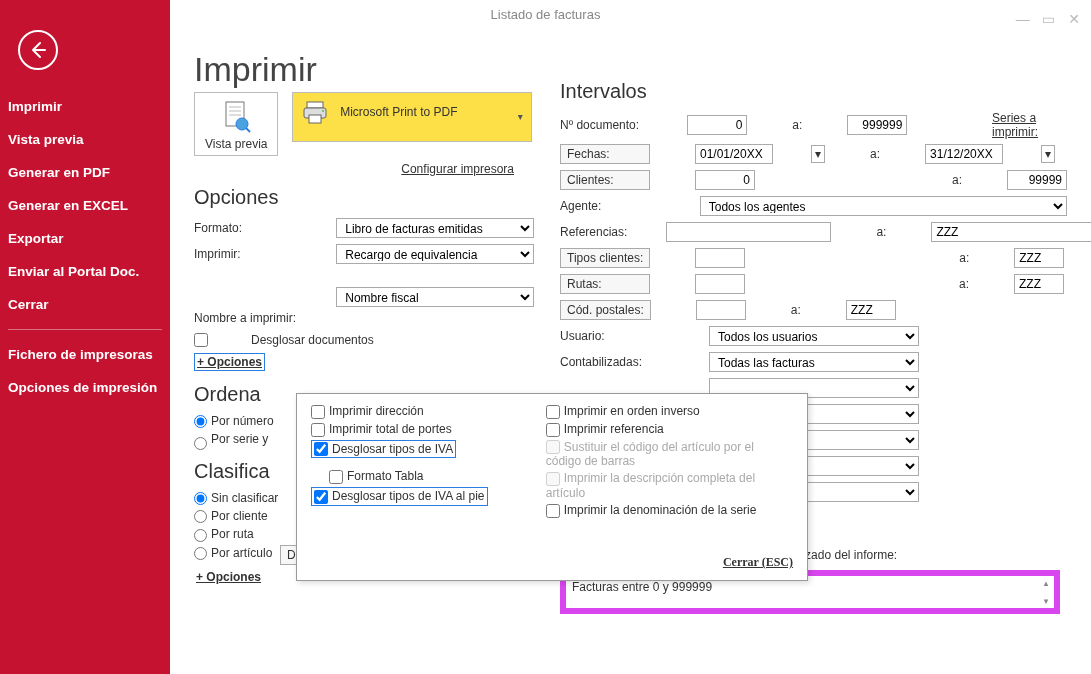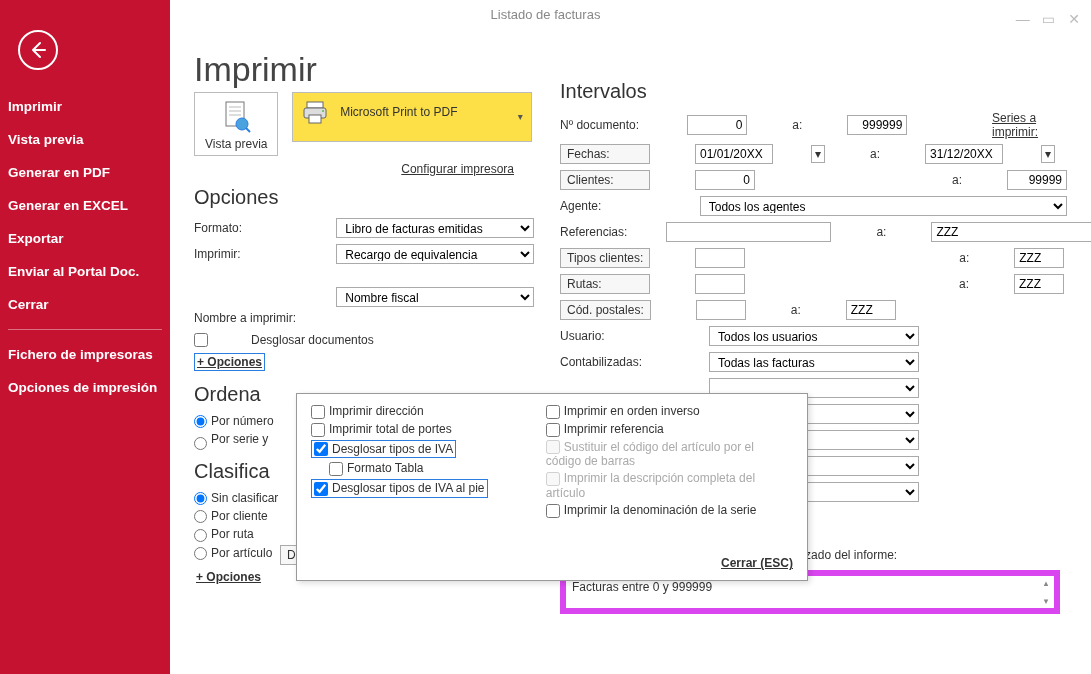--- a/index.html
+++ b/index.html
@@ -41,21 +41,21 @@
 .left-col { position:absolute; left:24px; top:62px; width:340px; }
 .right-col { position:absolute; left:390px; top:40px; right:24px; }
 
 .radio-group label { display:block; margin-bottom:4px; }
 .radio-group input { margin-right:4px; vertical-align:middle; }
 
 .popup { position:absolute; left:296px; top:393px; width:512px; height:188px; background:#fff; border:1px solid #999; box-shadow:2px 2px 6px rgba(0,0,0,0.15); padding:10px 14px; z-index:50; }
 .popup .col { display:inline-block; vertical-align:top; width:48%; }
 .popup label { display:block; margin-bottom:3px; font-size:12px; }
 .popup .disabled { color:#aaa; }
-.popup .close-link { position:absolute; right:14px; bottom:10px; font-weight:bold; text-decoration:underline; cursor:pointer; }
+.popup .close-link { position:absolute; right:14px; bottom:10px; font-weight:bold; text-decoration:underline; cursor:pointer;font-family:Liberation Serif, serif; }
 .popup .hl-cb { display:inline-block; }
 
 .textarea-box { border:6px solid #d946ef; width:500px; height:44px; padding:4px 6px; position:relative; }
 .textarea-box .scroll-hint { position:absolute; right:2px; top:2px; bottom:2px; width:12px; display:flex; flex-direction:column; justify-content:space-between; color:#888; font-size:9px; text-align:center;}
 .a-label { margin:0 6px; }
 
 svg { display:block; }
 </style>
 </head>
 <body>
@@ -267,21 +267,21 @@
         </div>
     </div>
   </div>
 </div>
 
 <div class="popup">
   <div class="col">
     <label><input type="checkbox" class="chk" style=""><span>Imprimir dirección</span></label>
     <label><input type="checkbox" class="chk" style=""><span>Imprimir total de portes</span></label>
     <span class="hl hl-cb"><label style="margin:0;"><input type="checkbox" class="chk" checked="" style=""><span>Desglosar tipos de IVA</span></label></span>
-    <label style="margin-left:18px;margin-top:3px;"><input type="checkbox" class="chk" style=""><span>Formato Tabla</span></label>
+    <label style="margin-left:18px;margin-top:11px;"><input type="checkbox" class="chk" style=""><span>Formato Tabla</span></label>
     <span class="hl hl-cb"><label style="margin:0;"><input type="checkbox" class="chk" checked="" style=""><span>Desglosar tipos de IVA al pie</span></label></span>
   </div>
   <div class="col">
     <label><input type="checkbox" class="chk" style=""><span>Imprimir en orden inverso</span></label>
     <label><input type="checkbox" class="chk" style=""><span>Imprimir referencia</span></label>
     <label class="disabled"><input type="checkbox" class="chk" disabled="" style=""><span>Sustituir el código del artículo por el código de barras</span></label>
     <label class="disabled"><input type="checkbox" class="chk" disabled="" style=""><span>Imprimir la descripción completa del artículo</span></label>
     <label><input type="checkbox" class="chk" style=""><span>Imprimir la denominación de la serie</span></label>
   </div>
   <span class="close-link">Cerrar (ESC)</span>

